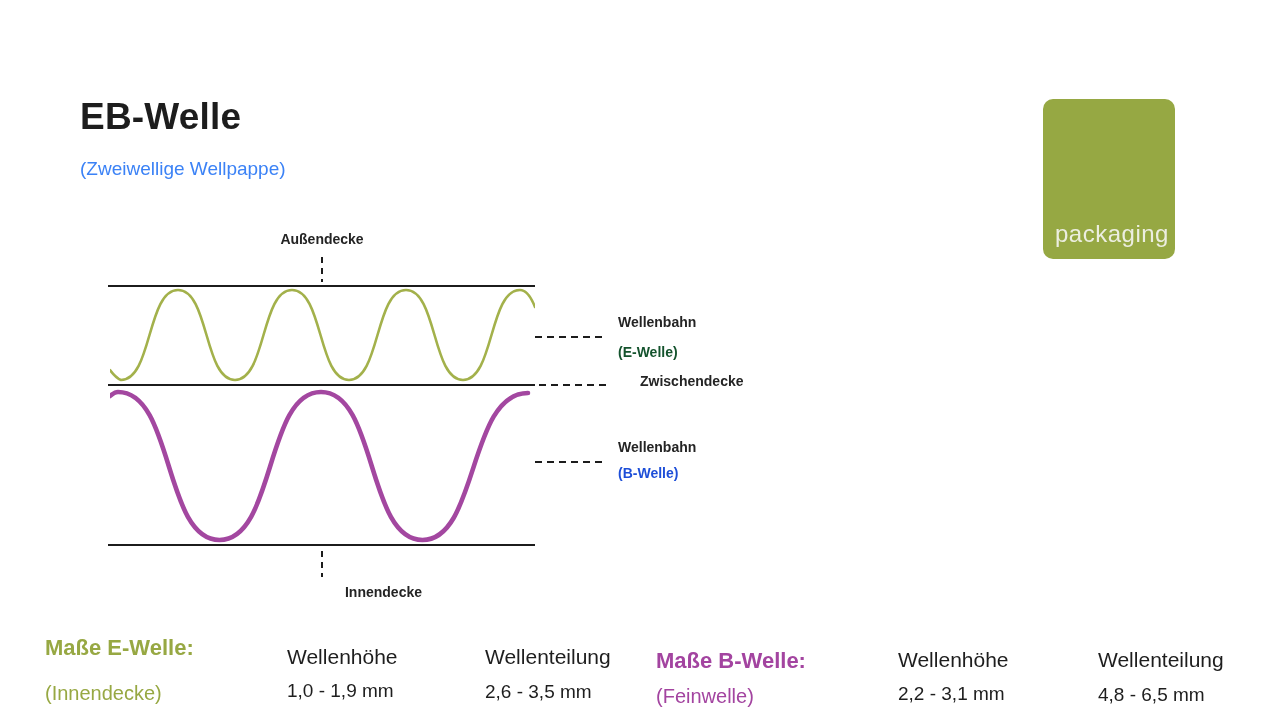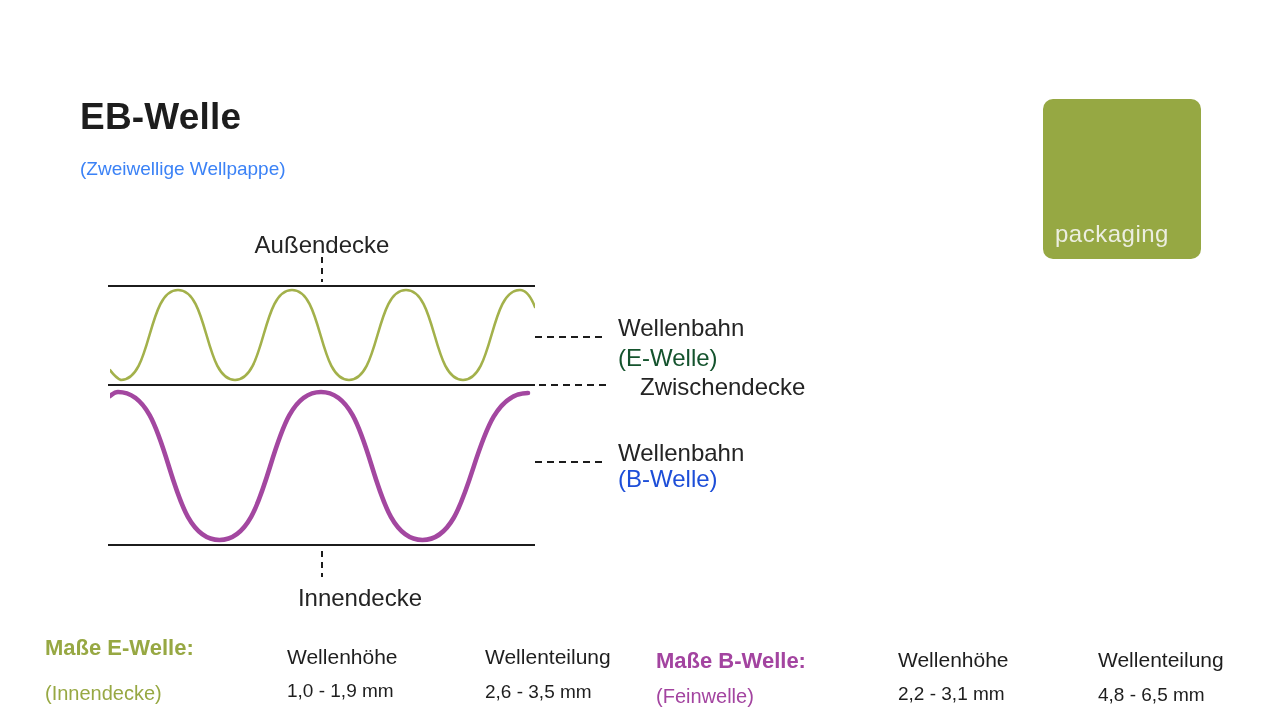--- a/index.html
+++ b/index.html
@@ -18,21 +18,21 @@
     position:absolute; left:80px; top:96px;
     font-size:37px; font-weight:700; color:#1d1d1d; letter-spacing:0.2px;
   }
   .subtitle {
     position:absolute; left:80px; top:158px;
     font-size:19px; font-weight:400; color:#3b82f6;
   }
 
   
   .logo {
-    position:absolute; left:1043px; top:99px; width:158px; height:160px;
+    position:absolute; left:1043px; top:99px; width:132px; height:160px;
     background:#96a843; border-radius:10px;
   }
   .logo-text { position:absolute; left:12px; bottom:11px; color:#f4f4ee; line-height:1.16; }
   .logo-line1 { font-size:24px; font-weight:400; letter-spacing:0.5px; opacity:0.92; }
   .logo-line2 { font-size:25px; font-weight:700; letter-spacing:0.3px; }
 
   
   .liner { position:absolute; left:108px; width:427px; height:2px; background:#1c1c1c; }
   .liner-top { top:285px; }
   .liner-mid { top:384px; }
@@ -48,21 +48,21 @@
     background:repeating-linear-gradient(90deg,#1c1c1c 0 7px,transparent 7px 12px); }
   .dash-v { position:absolute; width:2px;
     background:repeating-linear-gradient(180deg,#1c1c1c 0 6px,transparent 6px 11px); }
   .dash-aussen { left:321px; top:257px; height:25px; }
   .dash-innen  { left:321px; top:551px; height:26px; }
   .dash-e  { left:535px; top:336px; width:72px; }
   .dash-zw { left:539px; top:384px; width:70px; }
   .dash-b  { left:535px; top:461px; width:72px; }
 
   
-  .diag-label { position:absolute; font-size:24px; color:#242424; white-space:nowrap; }
+  .diag-label { position:absolute; font-size:14px; color:#242424; white-space:nowrap;font-weight:bold; }
   .lbl-aussendecke { left:222px; top:231px; width:200px; text-align:center; }
   .lbl-innendecke  { left:222px; top:584px; width:200px; text-align:right; }
   .lbl-wellenbahn-e { left:618px; top:314px; }
   .lbl-e-welle      { left:618px; top:344px; color:#14532d; }
   .lbl-zwischendecke{ left:640px; top:373px; }
   .lbl-wellenbahn-b { left:618px; top:439px; }
   .lbl-b-welle      { left:618px; top:465px; color:#1d4ed8; }
 
   
   .spec-name  { position:absolute; font-size:22px; font-weight:700; white-space:nowrap; }

